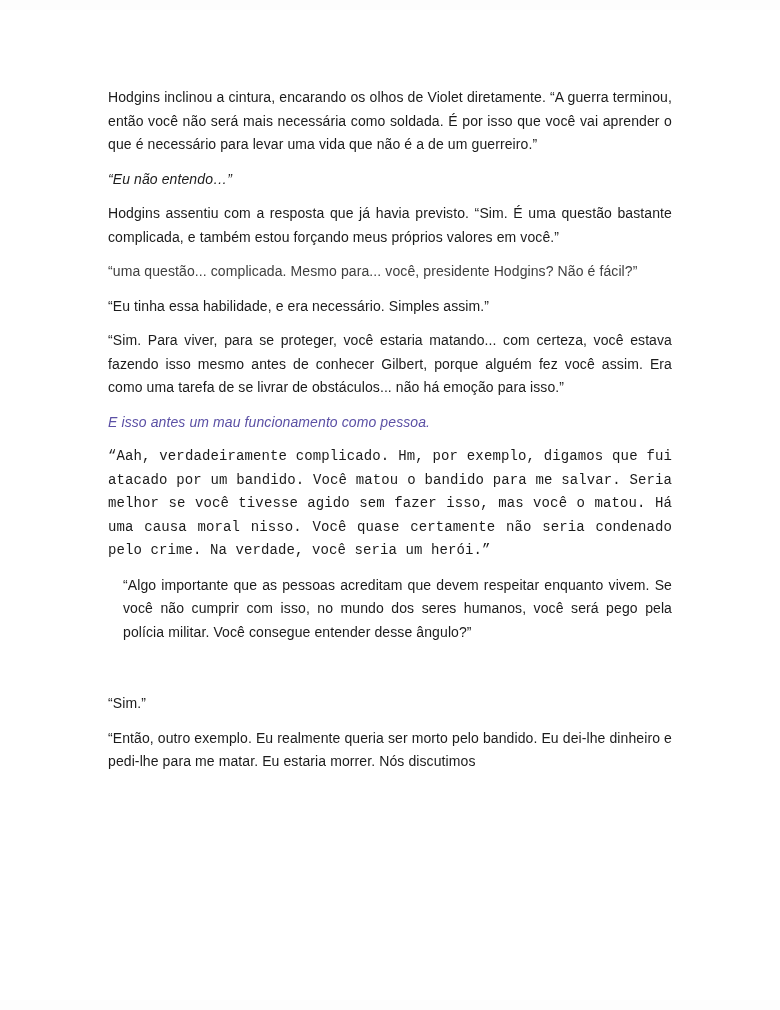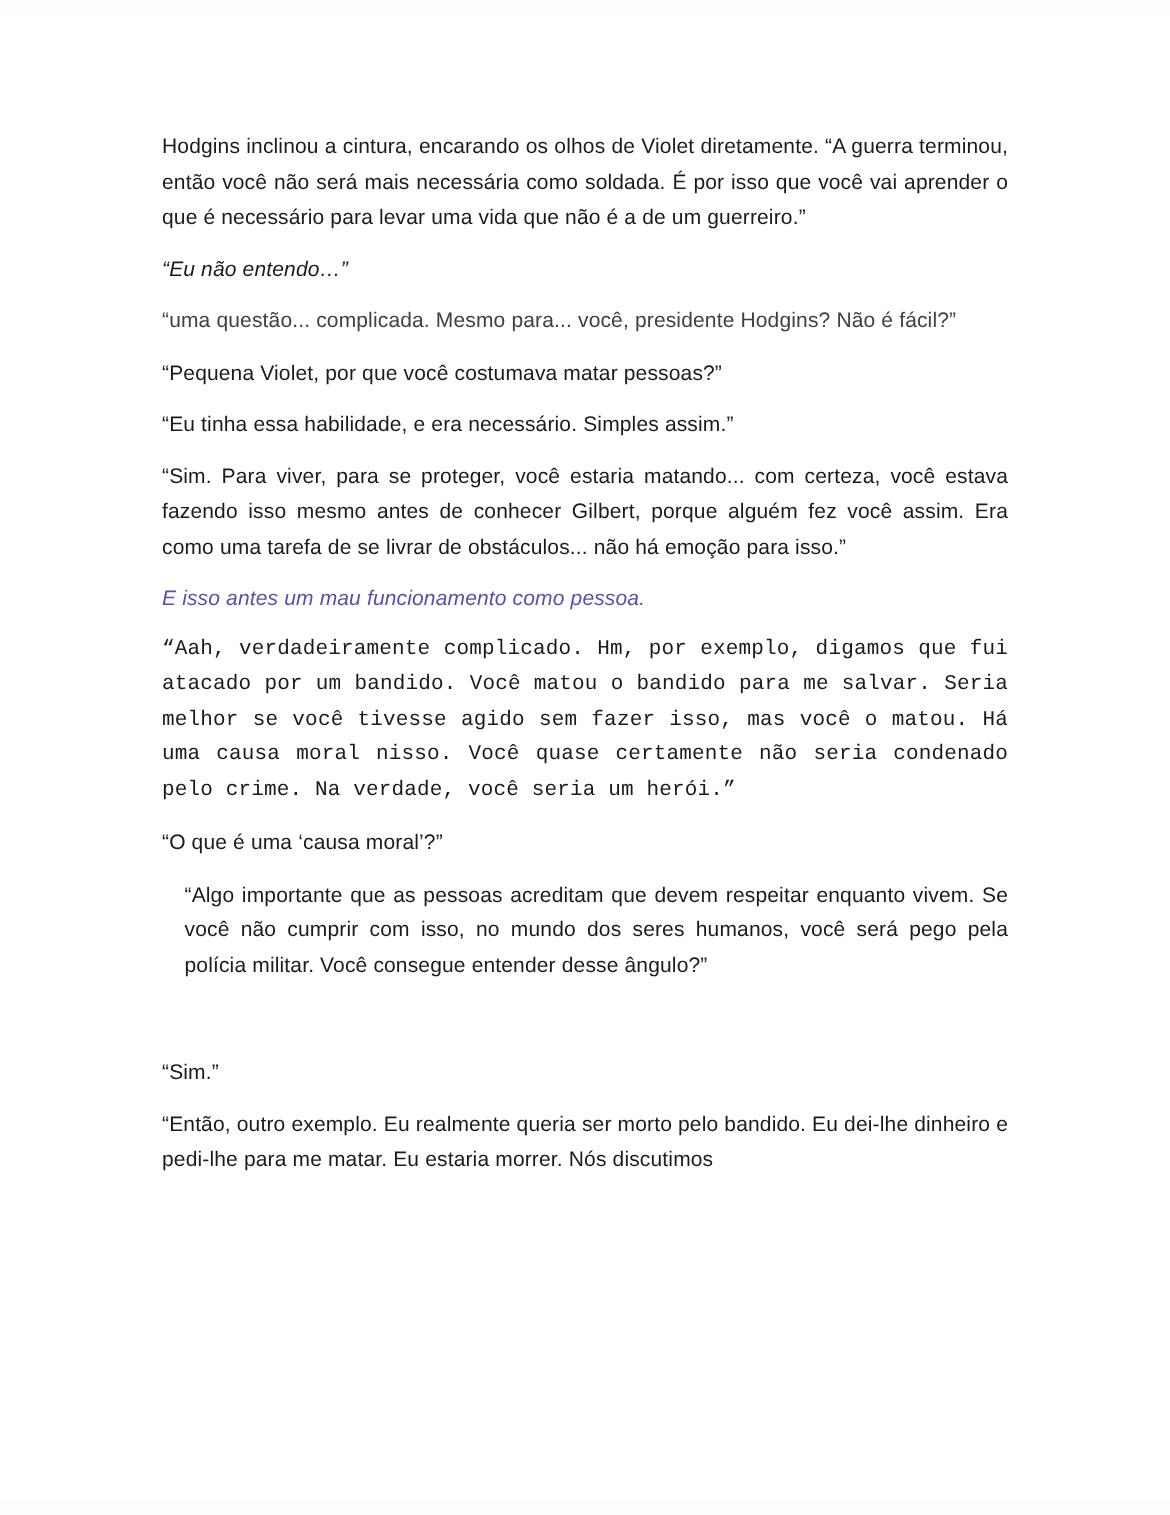--- a/index.html
+++ b/index.html
@@ -42,24 +42,23 @@
     
   }
 </style>
 </head>
 <body>
 
 <div class="page">
   <div class="text-block">
     <p style="color: rgb(27, 27, 27);">Hodgins inclinou a cintura, encarando os olhos de Violet diretamente. “A guerra terminou, então você não será mais necessária como soldada. É por isso que você vai aprender o que é necessário para levar uma vida que não é a de um guerreiro.”</p>
     <p style="color: rgb(27, 27, 27); font-style: italic;">“Eu não entendo…”</p>
+    <p style="color: rgb(27, 27, 27);">Hodgins assentiu com a resposta que já havia previsto. “Sim. É uma questão bastante complicada, e também estou forçando meus próprios valores em você.”</p>
     <p style="color: #404040;">“uma questão... complicada. Mesmo para... você, presidente Hodgins? Não é fácil?”</p>
-    <p style="color: rgb(27, 27, 27);">“Pequena Violet, por que você costumava matar pessoas?”</p>
     <p style="color: rgb(27, 27, 27);">“Eu tinha essa habilidade, e era necessário. Simples assim.”</p>
     <p style="color: rgb(27, 27, 27);">“Sim. Para viver, para se proteger, você estaria matando... com certeza, você estava fazendo isso mesmo antes de conhecer Gilbert, porque alguém fez você assim. Era como uma tarefa de se livrar de obstáculos... não há emoção para isso.”</p>
     <p class="accent" style="color: rgb(91, 80, 165);">E isso antes um mau funcionamento como pessoa.</p>
     <p style="color: rgb(27, 27, 27); font-family: Liberation Mono, monospace;">“Aah, verdadeiramente complicado. Hm, por exemplo, digamos que fui atacado por um bandido. Você matou o bandido para me salvar. Seria melhor se você tivesse agido sem fazer isso, mas você o matou. Há uma causa moral nisso. Você quase certamente não seria condenado pelo crime. Na verdade, você seria um herói.”</p>
-    <p style="color: rgb(27, 27, 27);">“O que é uma ‘causa moral’?”</p>
     <p style="color: rgb(27, 27, 27); margin-left: 15px;">“Algo importante que as pessoas acreditam que devem respeitar enquanto vivem. Se você não cumprir com isso, no mundo dos seres humanos, você será pego pela polícia militar. Você consegue entender desse ângulo?”</p>
     <p style="color: rgb(27, 27, 27); margin-top: 48px;">“Sim.”</p>
     <p style="color: rgb(27, 27, 27);">“Então, outro exemplo. Eu realmente queria ser morto pelo bandido. Eu dei-lhe dinheiro e pedi-lhe para me matar. Eu estaria morrer. Nós discutimos</p>
   </div>
 </div>
 
 </body></html>

